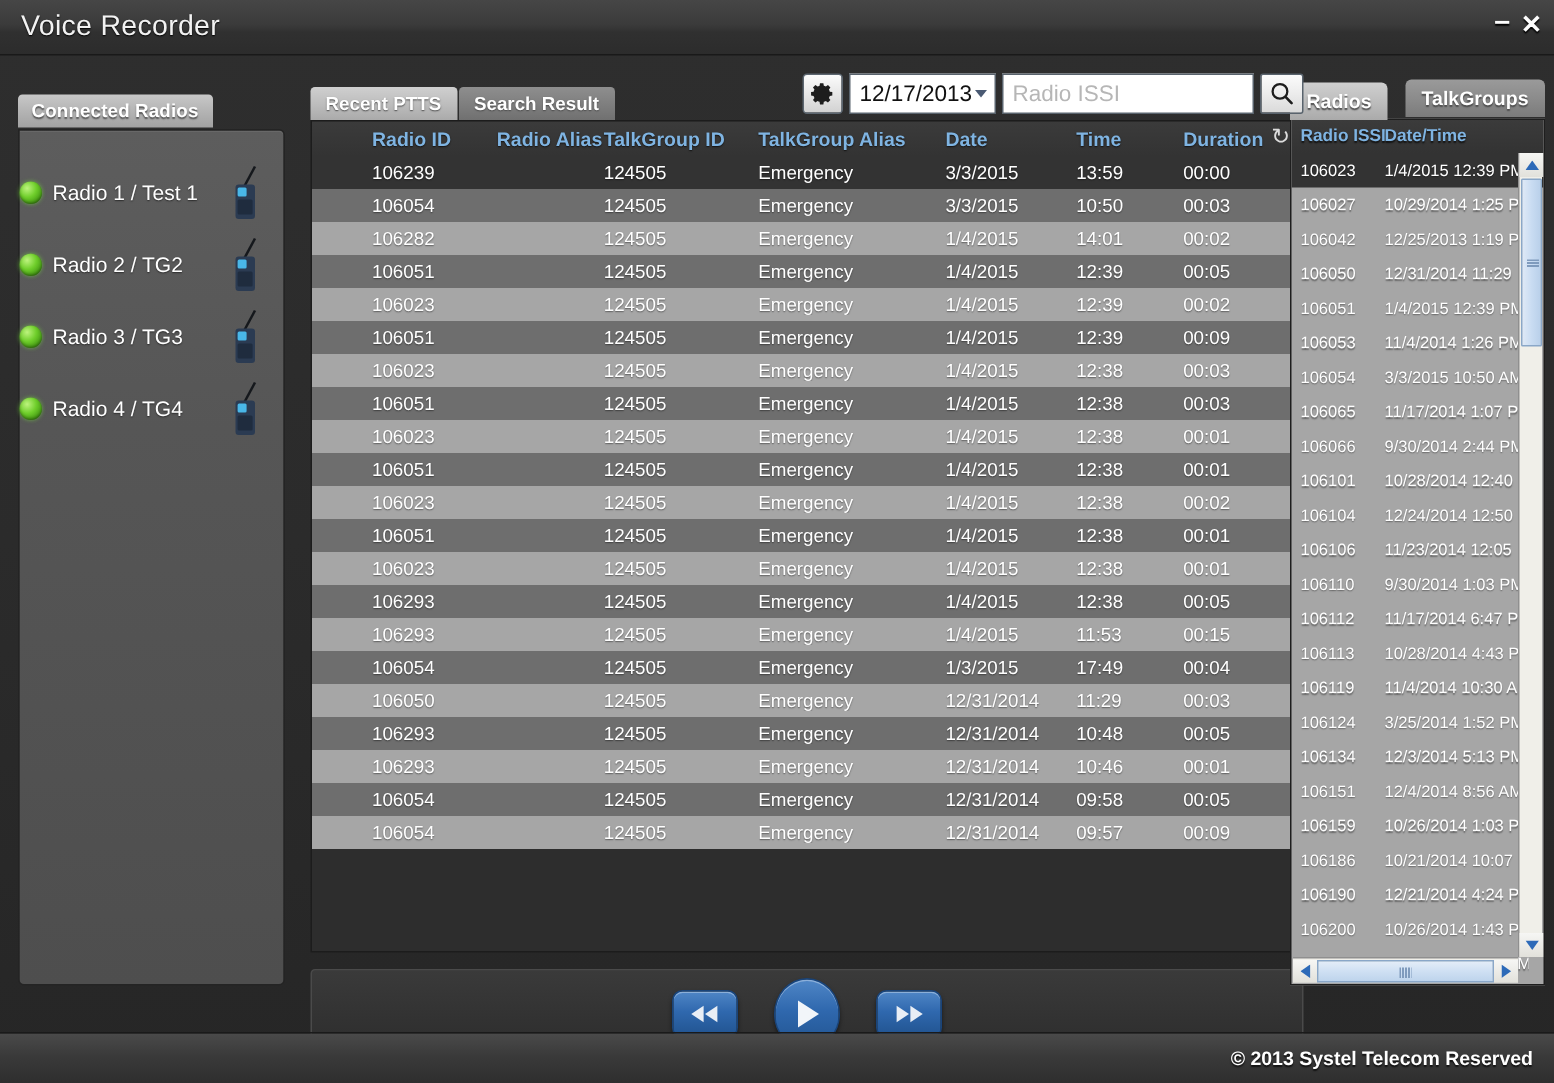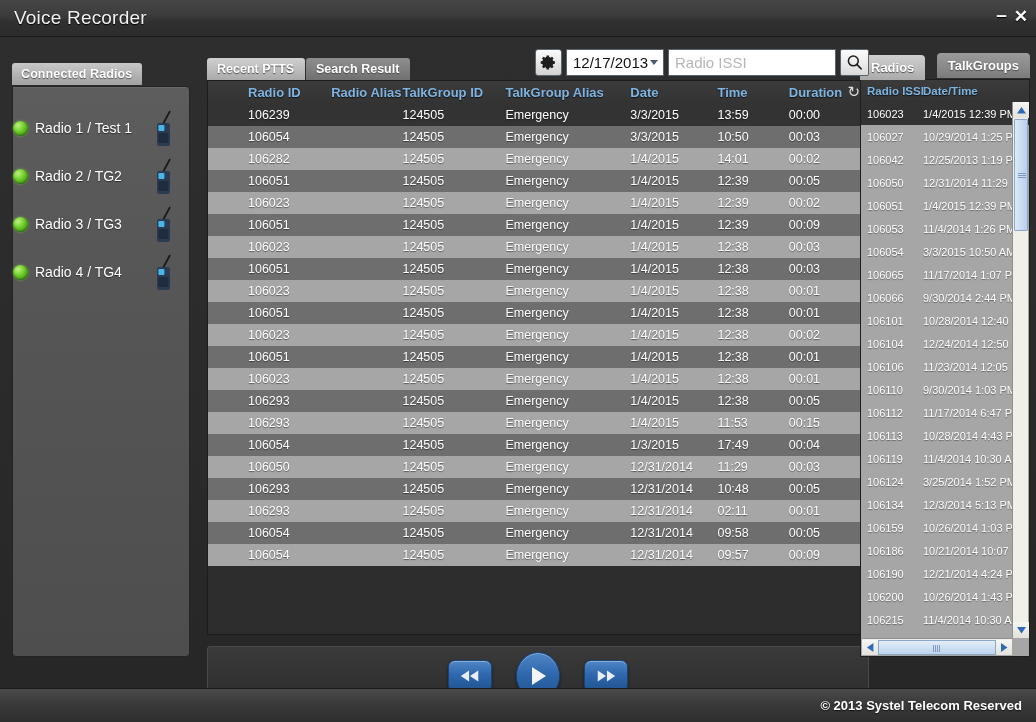--- a/index.html
+++ b/index.html
@@ -563,21 +563,21 @@
             <div class="td c4">12/31/2014</div>
             <div class="td c5">10:48</div>
             <div class="td c6">00:05</div>
           </div>
           <div class="trow even">
             <div class="td c0">106293</div>
             <div class="td c1"></div>
             <div class="td c2">124505</div>
             <div class="td c3">Emergency</div>
             <div class="td c4">12/31/2014</div>
-            <div class="td c5">02:11</div>
+            <div class="td c5">10:46</div>
             <div class="td c6">00:01</div>
           </div>
           <div class="trow odd">
             <div class="td c0">106054</div>
             <div class="td c1"></div>
             <div class="td c2">124505</div>
             <div class="td c3">Emergency</div>
             <div class="td c4">12/31/2014</div>
             <div class="td c5">09:58</div>
             <div class="td c6">00:05</div>
@@ -692,20 +692,24 @@
           </div>
           <div class="rrow">
             <div class="rtd rc0">106124</div>
             <div class="rtd rc1">3/25/2014 1:52 PM</div>
           </div>
           <div class="rrow">
             <div class="rtd rc0">106134</div>
             <div class="rtd rc1">12/3/2014 5:13 PM</div>
           </div>
           <div class="rrow">
+            <div class="rtd rc0">106151</div>
+            <div class="rtd rc1">12/4/2014 8:56 AM</div>
+          </div>
+          <div class="rrow">
             <div class="rtd rc0">106159</div>
             <div class="rtd rc1">10/26/2014 1:03 PM</div>
           </div>
           <div class="rrow">
             <div class="rtd rc0">106186</div>
             <div class="rtd rc1">10/21/2014 10:07</div>
           </div>
           <div class="rrow">
             <div class="rtd rc0">106190</div>
             <div class="rtd rc1">12/21/2014 4:24 PM</div>

